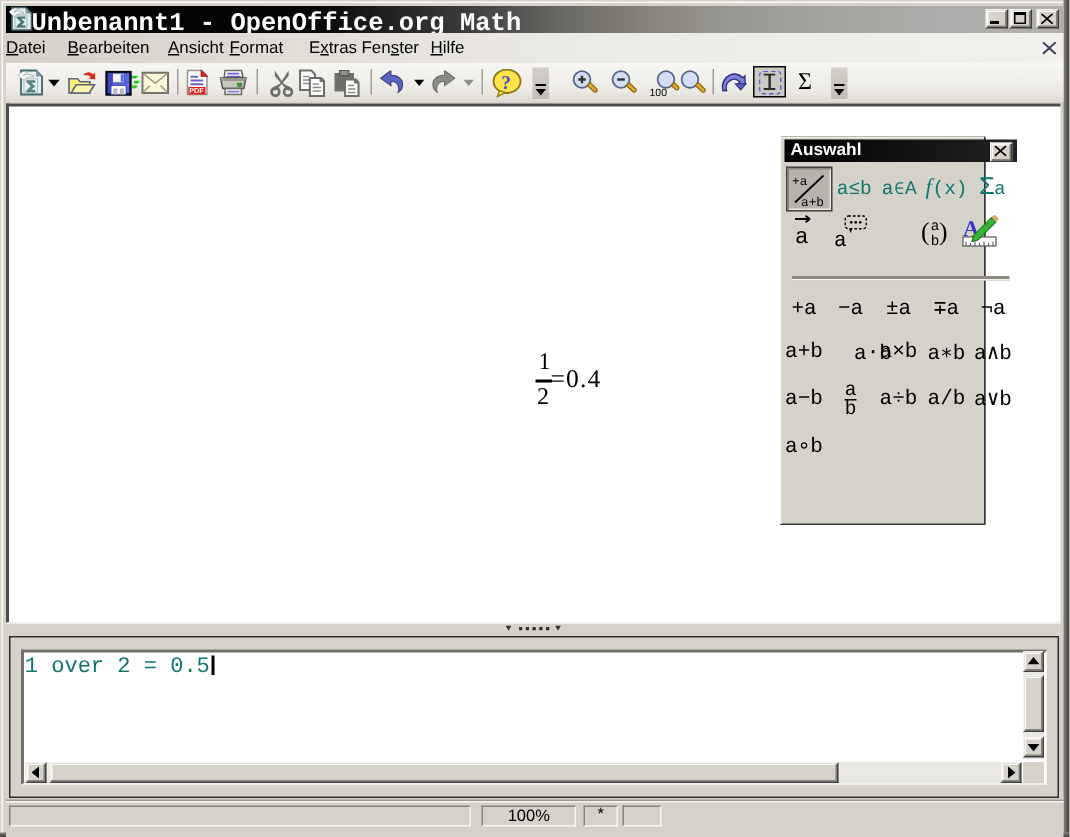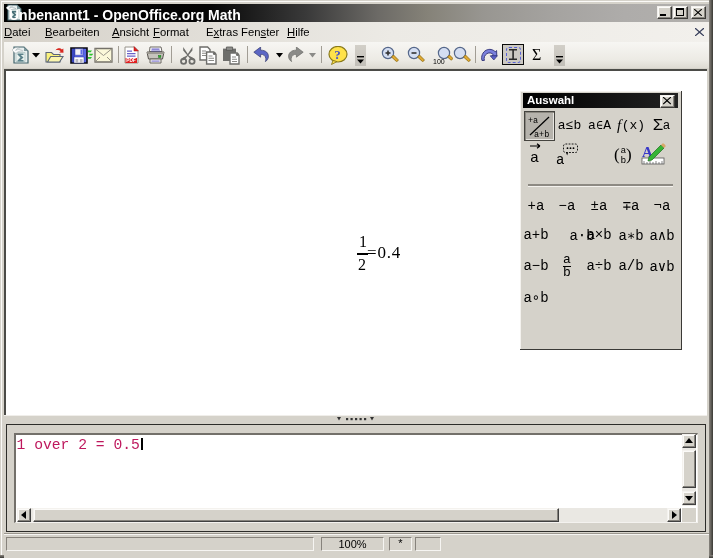--- a/index.html
+++ b/index.html
@@ -8,21 +8,21 @@
 .abs{position:absolute;}
 
 #frame{left:0;top:0;width:713px;height:558px;background:#d5d2ca;}
 #frame .hl-t{left:1px;top:1px;width:710px;height:1px;background:#fbfaf8;}
 #frame .hl-l{left:1px;top:1px;width:1px;height:555px;background:#fbfaf8;}
 #frame .dk-r{left:709px;top:0;width:4px;height:558px;background:linear-gradient(to right,#8a867f,#3a3935);}
 #frame .dk-b{left:0;top:555px;width:713px;height:3px;background:linear-gradient(to bottom,#8a867f,#3a3935);}
 
 #titlebar{left:4px;top:4px;width:705px;height:18px;
   background:linear-gradient(to right,#000 0%,#060606 29%,#3a3a3a 43%,#6c6a66 53%,#858278 60%,#989691 68%,#a5a3a0 78%,#aeacaa 88%,#b2b0ad 100%);}
-#title-text{left:5px;top:2.5px;color:#fff;font-weight:bold;font-size:14px;letter-spacing:0px;white-space:nowrap;}
+#title-text{left:17px;top:2.5px;color:#fff;font-weight:bold;font-size:17px;letter-spacing:0px;white-space:nowrap;font-family:Liberation Mono, monospace;}
 .wbtn{width:13px;height:11px;background:#d5d2ca;border-top:1px solid #f2f0ec;border-left:1px solid #f2f0ec;border-right:1px solid #3c3b38;border-bottom:1px solid #3c3b38;box-shadow:inset -1px -1px 0 #85827c,inset 1px 1px 0 #fcfbf9;}
 
 #menubar{left:4px;top:22px;width:705px;height:20px;
   background:linear-gradient(to right,#d5d1c9,#eceae5 55%,#f2f0ec);}
 .mitem{position:absolute;top:3.5px;font-size:11.3px;color:#000;white-space:nowrap;}
 .mitem u{text-decoration:underline;text-underline-offset:1px;}
 
 #toolbar{left:4px;top:42px;width:705px;height:26px;
   background:linear-gradient(to bottom,#f7f6f3,#eceae4 70%,#dedbd3);}
 #toolbar .sep{position:absolute;top:4px;width:1px;height:17px;background:#a19d94;}
@@ -32,37 +32,37 @@
   border-left:2px solid #4b4b47;border-top:2px solid #4b4b47;}
 
 #formula{left:352px;top:232px;width:60px;height:40px;font-family:"Liberation Serif",serif;color:#000;}
 
 #splitter{left:4px;top:415px;width:703px;height:9px;background:#d5d2ca;border-top:1px solid #f0eeea;}
 
 #cmdpane{left:6px;top:424px;width:698px;height:106px;background:#d5d2ca;
   border:1px solid #2c2c29;}
 #cmdbox{left:14px;top:433px;width:681px;height:87px;background:#fff;
   border-top:2px solid #73706a;border-left:2px solid #73706a;border-bottom:1px solid #f4f2ef;border-right:1px solid #f4f2ef;}
-#cmdtext{left:16.5px;top:437px;font-family:"Liberation Mono",monospace;font-size:14.7px;color:#be185d;white-space:pre;}
+#cmdtext{left:16.5px;top:437px;font-family:"Liberation Mono",monospace;font-size:14.7px;color:#0f766e;white-space:pre;}
 .caret{display:inline-block;width:2.5px;height:12.5px;background:#000;vertical-align:-1.4px;margin-left:1px;}
 .sbtrack{background:#eae8e3;}
 .sbtn{position:absolute;background:#d5d2ca;border-top:1px solid #f4f2ee;border-left:1px solid #f4f2ee;border-right:1px solid #404040;border-bottom:1px solid #404040;box-shadow:inset -1px -1px 0 #85827c,inset 1px 1px 0 #fbfaf8;}
 .sthumb{position:absolute;background:#d5d2ca;border-top:1px solid #f4f2ee;border-left:1px solid #f4f2ee;border-right:1px solid #404040;border-bottom:1px solid #404040;box-shadow:inset -1px -1px 0 #85827c,inset 1px 1px 0 #fbfaf8;}
 
 #statusbar{left:4px;top:533px;width:705px;height:36px;background:#d5d2ca;}
 .spanel{position:absolute;top:4px;height:12px;background:#d5d2ca;
   border-top:1px solid #87837c;border-left:1px solid #87837c;border-bottom:1px solid #f6f5f2;border-right:1px solid #f6f5f2;
   font-size:11px;color:#000;text-align:center;}
 
-#palette{left:520px;top:91px;width:161px;height:258px;background:#d5d2ca;
+#palette{left:520px;top:91px;width:136px;height:258px;background:#d5d2ca;
   box-shadow:inset 1px 1px 0 #f4f2ee, 1px 1px 0 #3a3936, 0 1px 0 #3a3936, 1px 0 0 #3a3936;}
 #pal-title{left:3px;top:2px;width:155px;height:15px;background:linear-gradient(to right,#000,#222);}
 #pal-title span{position:absolute;left:4px;top:1px;color:#fff;font-weight:bold;font-size:11.5px;}
 #pal-x{position:absolute;right:3px;top:2px;width:13px;height:11px;background:#d5d2ca;border-top:1px solid #f2f0ec;border-left:1px solid #f2f0ec;border-right:1px solid #3c3b38;border-bottom:1px solid #3c3b38;box-shadow:inset -1px -1px 0 #85827c,inset 1px 1px 0 #fcfbf9;}
-.palbtn{position:absolute;width:31px;height:29px;display:flex;align-items:center;justify-content:center;font-family:'Liberation Mono',monospace;font-size:13px;color:#000000;}
+.palbtn{position:absolute;width:31px;height:29px;display:flex;align-items:center;justify-content:center;font-family:'Liberation Mono',monospace;font-size:13px;color:#0f766e;}
 .palsym{position:absolute;width:32px;height:31px;display:flex;align-items:center;justify-content:center;font-family:'Liberation Mono',monospace;font-size:14px;color:#000;white-space:nowrap;letter-spacing:0px;}
 #pal-sep{position:absolute;left:8px;top:93px;width:145px;height:2px;background:#8d8a83;border-bottom:1px solid #f4f2ee;}
 </style>
 </head>
 <body>
 <div class="abs" id="frame">
  <div class="abs hl-t"></div>
     <div class="abs hl-l"></div>
  <div class="abs dk-r"></div>
     <div class="abs dk-b"></div>

